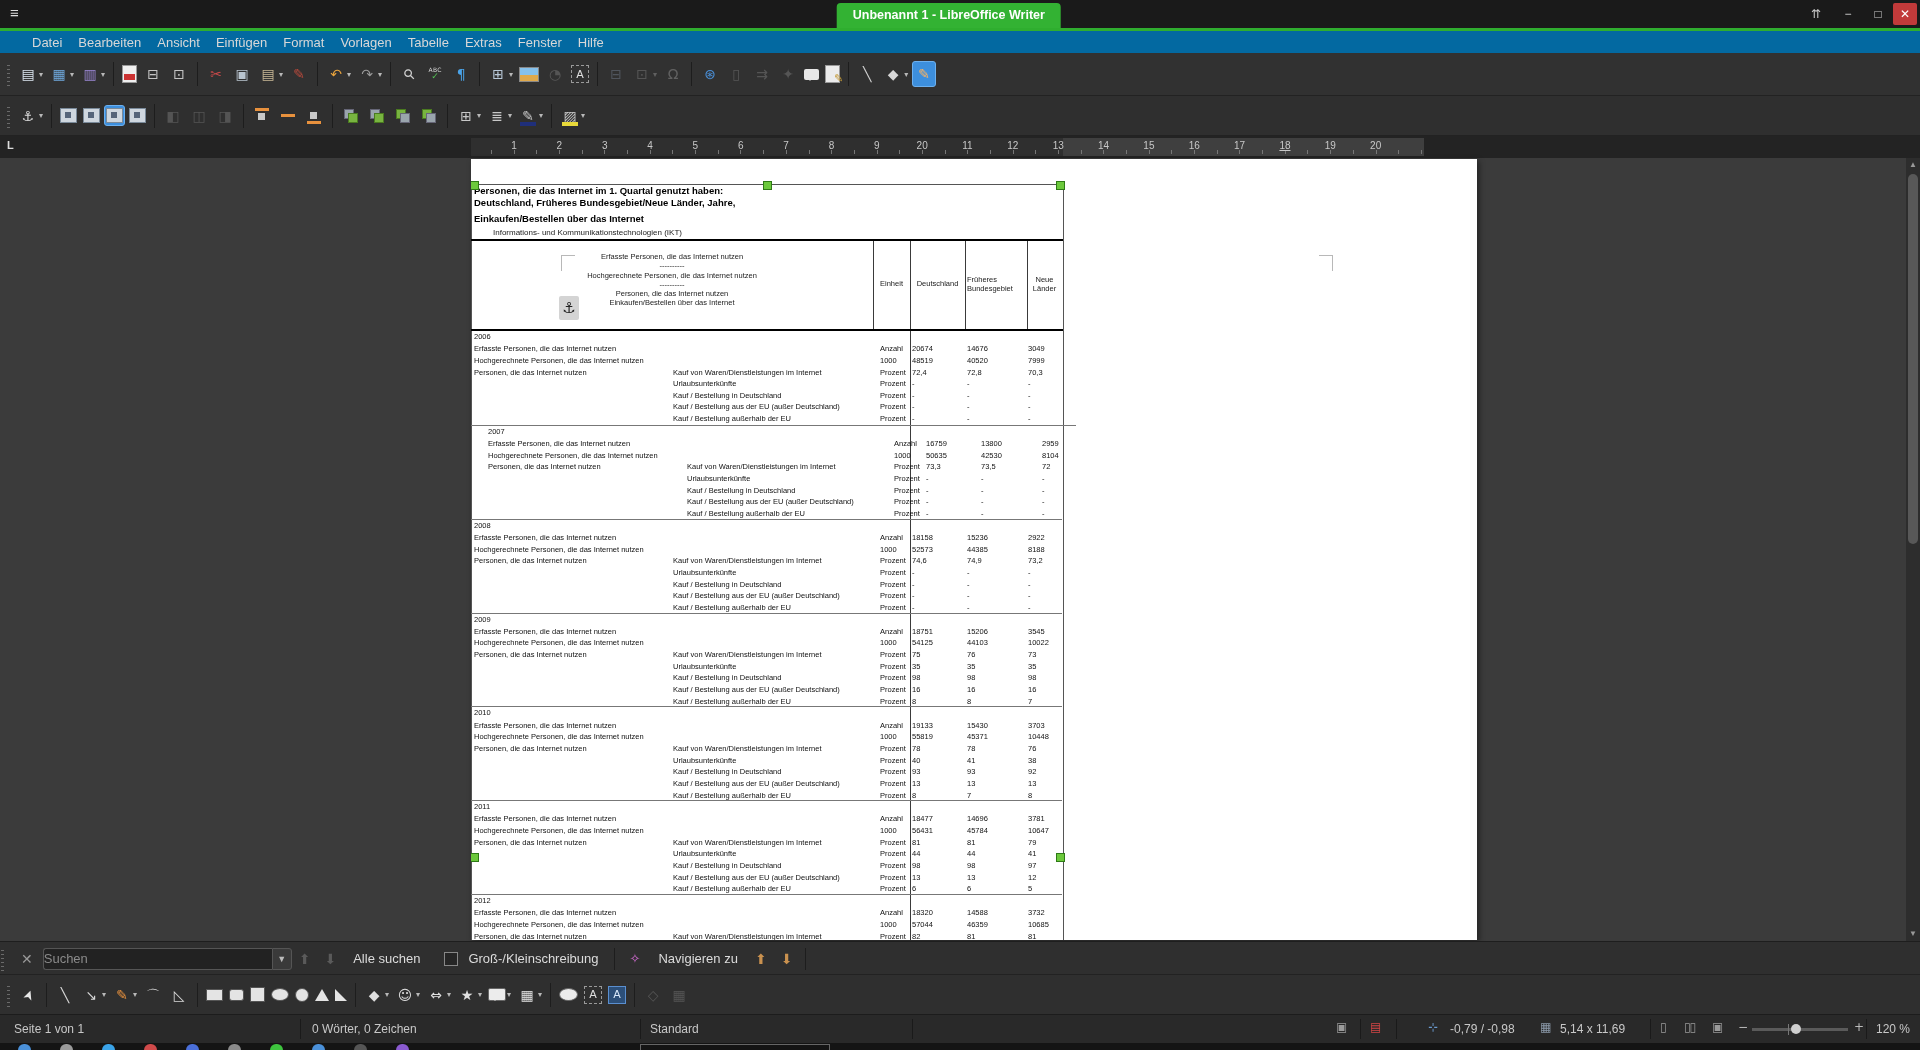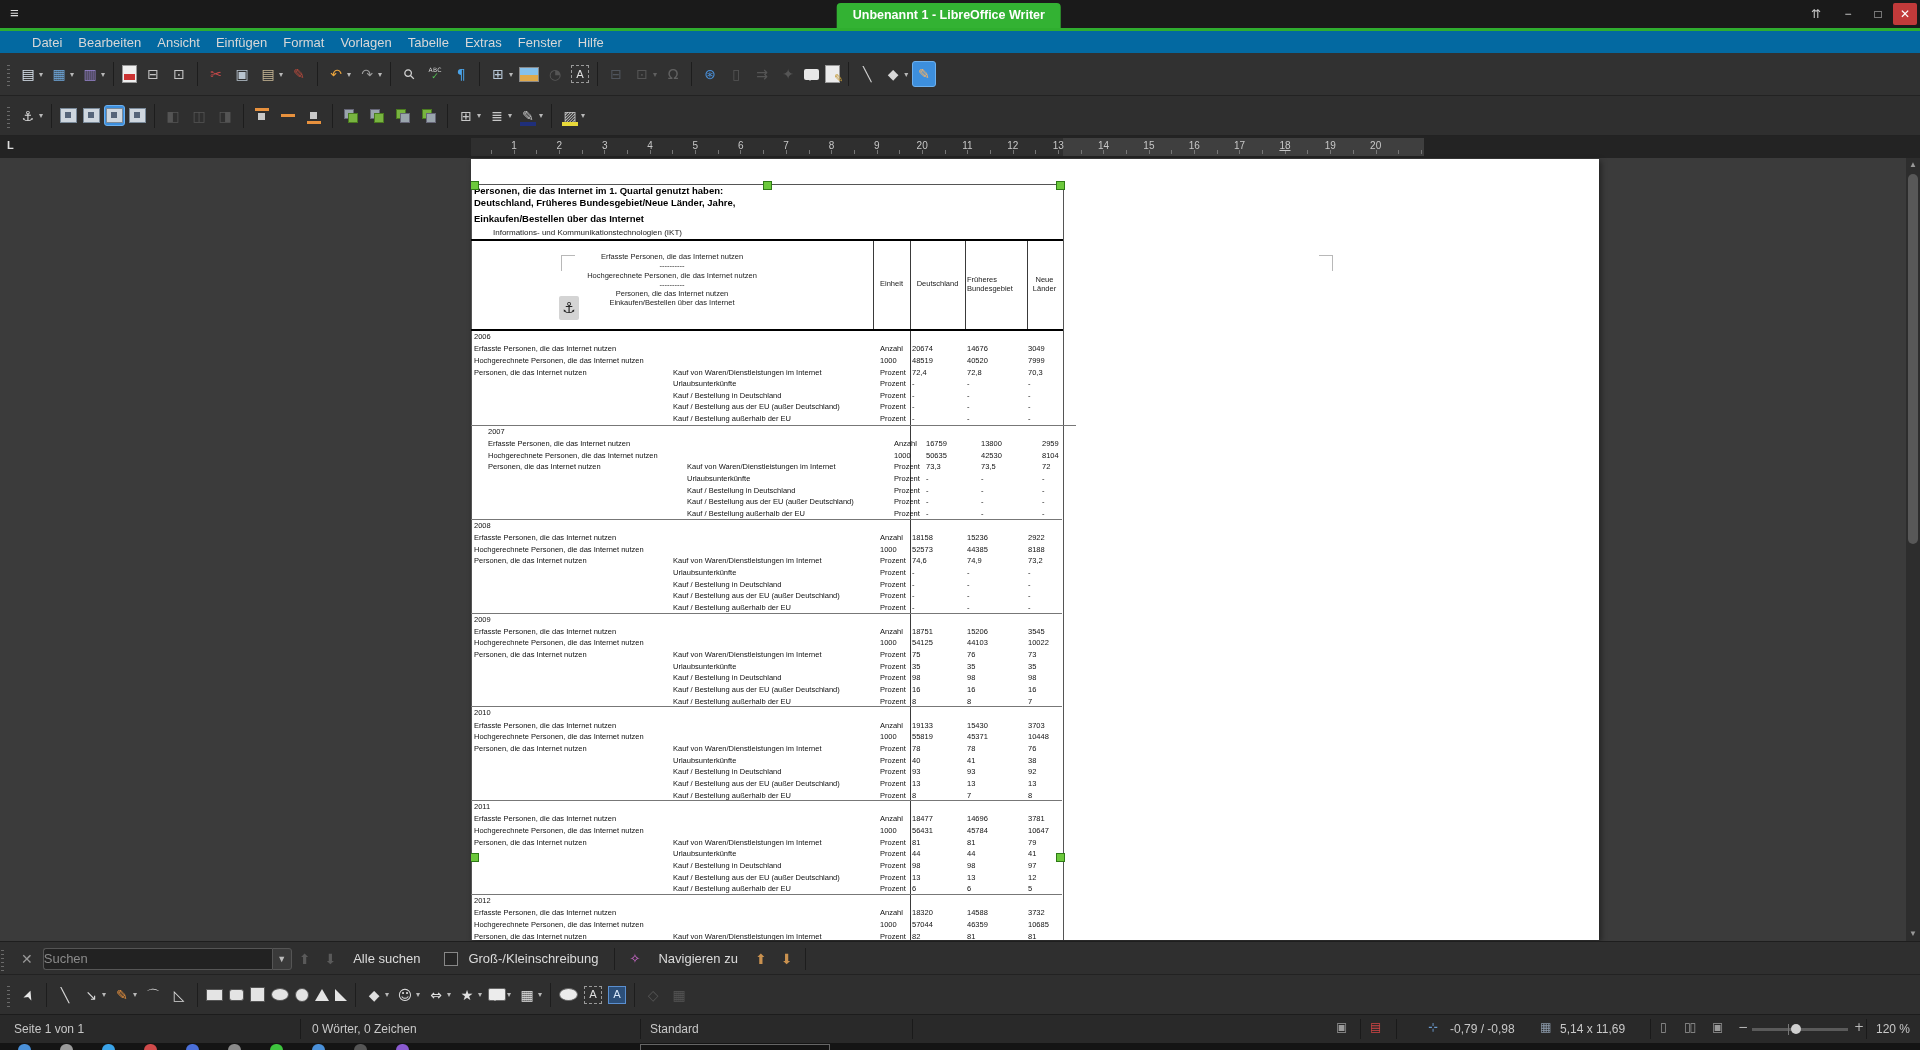--- a/index.html
+++ b/index.html
@@ -66,21 +66,21 @@
   #tabsel{position:absolute;left:7px;top:3px;color:#ddd;font-size:11px;font-weight:bold;}
   .ruler-band{position:absolute;top:2px;height:18px;}
   #band-frame{left:471px;width:592px;background:#2f2f2f;}
   #band-right{left:1063px;width:361px;background:#3f3f3f;}
   #ruler-ticks{position:absolute;left:471px;width:953px;bottom:4px;height:4px;
     background:repeating-linear-gradient(90deg,#777 0 1px,transparent 1px 22.68px);background-position:20px 0;}
   #ruler-numbers{position:absolute;left:471px;top:2px;width:953px;height:18px;}
   .rnum{position:absolute;top:2px;color:#c8c8c8;font-size:10px;transform:translateX(-50%);}
   
   #workspace{position:absolute;left:0;top:158px;width:1920px;height:783px;background:#3b3b3b;}
-  #page{position:absolute;left:471px;top:1px;width:1128px;height:781px;background:#fff;overflow:hidden;box-shadow:2px 2px 6px rgba(0,0,0,.45);color:#111;}
+  #page{position:absolute;left:471px;top:1px;width:1006px;height:781px;background:#fff;overflow:hidden;box-shadow:2px 2px 6px rgba(0,0,0,.45);color:#111;}
   .doc-title{position:absolute;left:3px;font-size:9.5px;font-weight:bold;color:#000;white-space:nowrap;}
   #doc-sub{position:absolute;left:3px;top:69px;font-size:8px;color:#222;white-space:nowrap;margin-left:19px;}
   #tframe{position:absolute;left:0;top:25px;width:591px;height:755px;border:1px solid #555;}
   .handle{position:absolute;width:7px;height:7px;background:#6cc93c;border:1px solid #2e7a16;z-index:5;}
   .hline{position:absolute;background:#000;}
   .vline{position:absolute;background:#3a3a3a;width:1px;}
   #merged-head{position:absolute;left:0;top:93px;width:402px;text-align:center;font-size:7.5px;line-height:9.3px;color:#222;}
   .colhead{position:absolute;font-size:7.5px;line-height:8.6px;color:#222;text-align:center;}
   #anchor-badge{position:absolute;left:88px;top:137px;width:20px;height:24px;background:#d4d4d4;border-radius:2px;
     display:flex;align-items:center;justify-content:center;font-size:15px;color:#222;font-family:"DejaVu Sans",sans-serif;}

